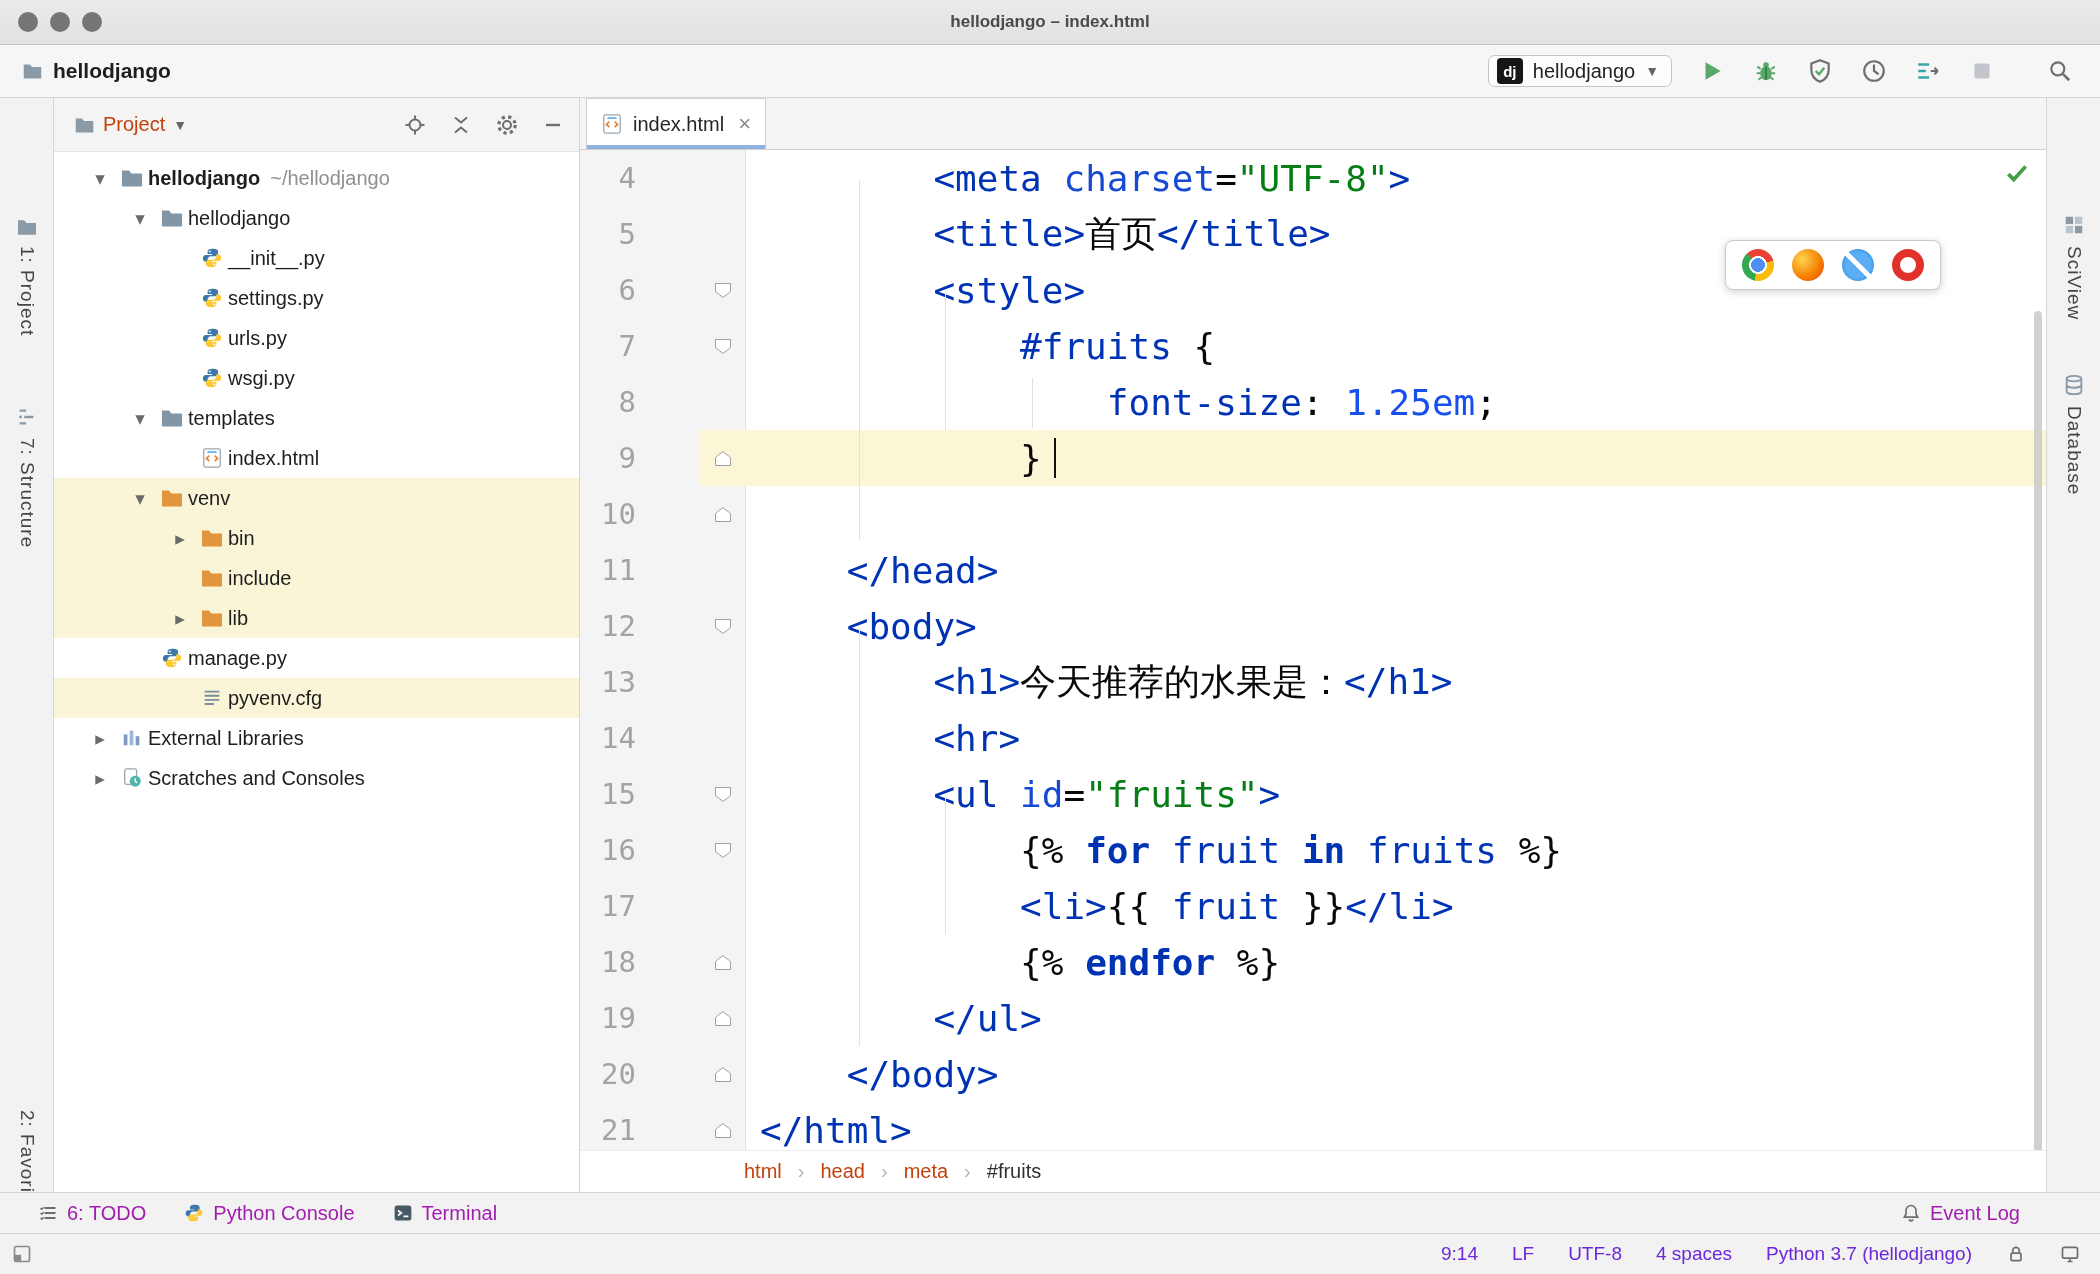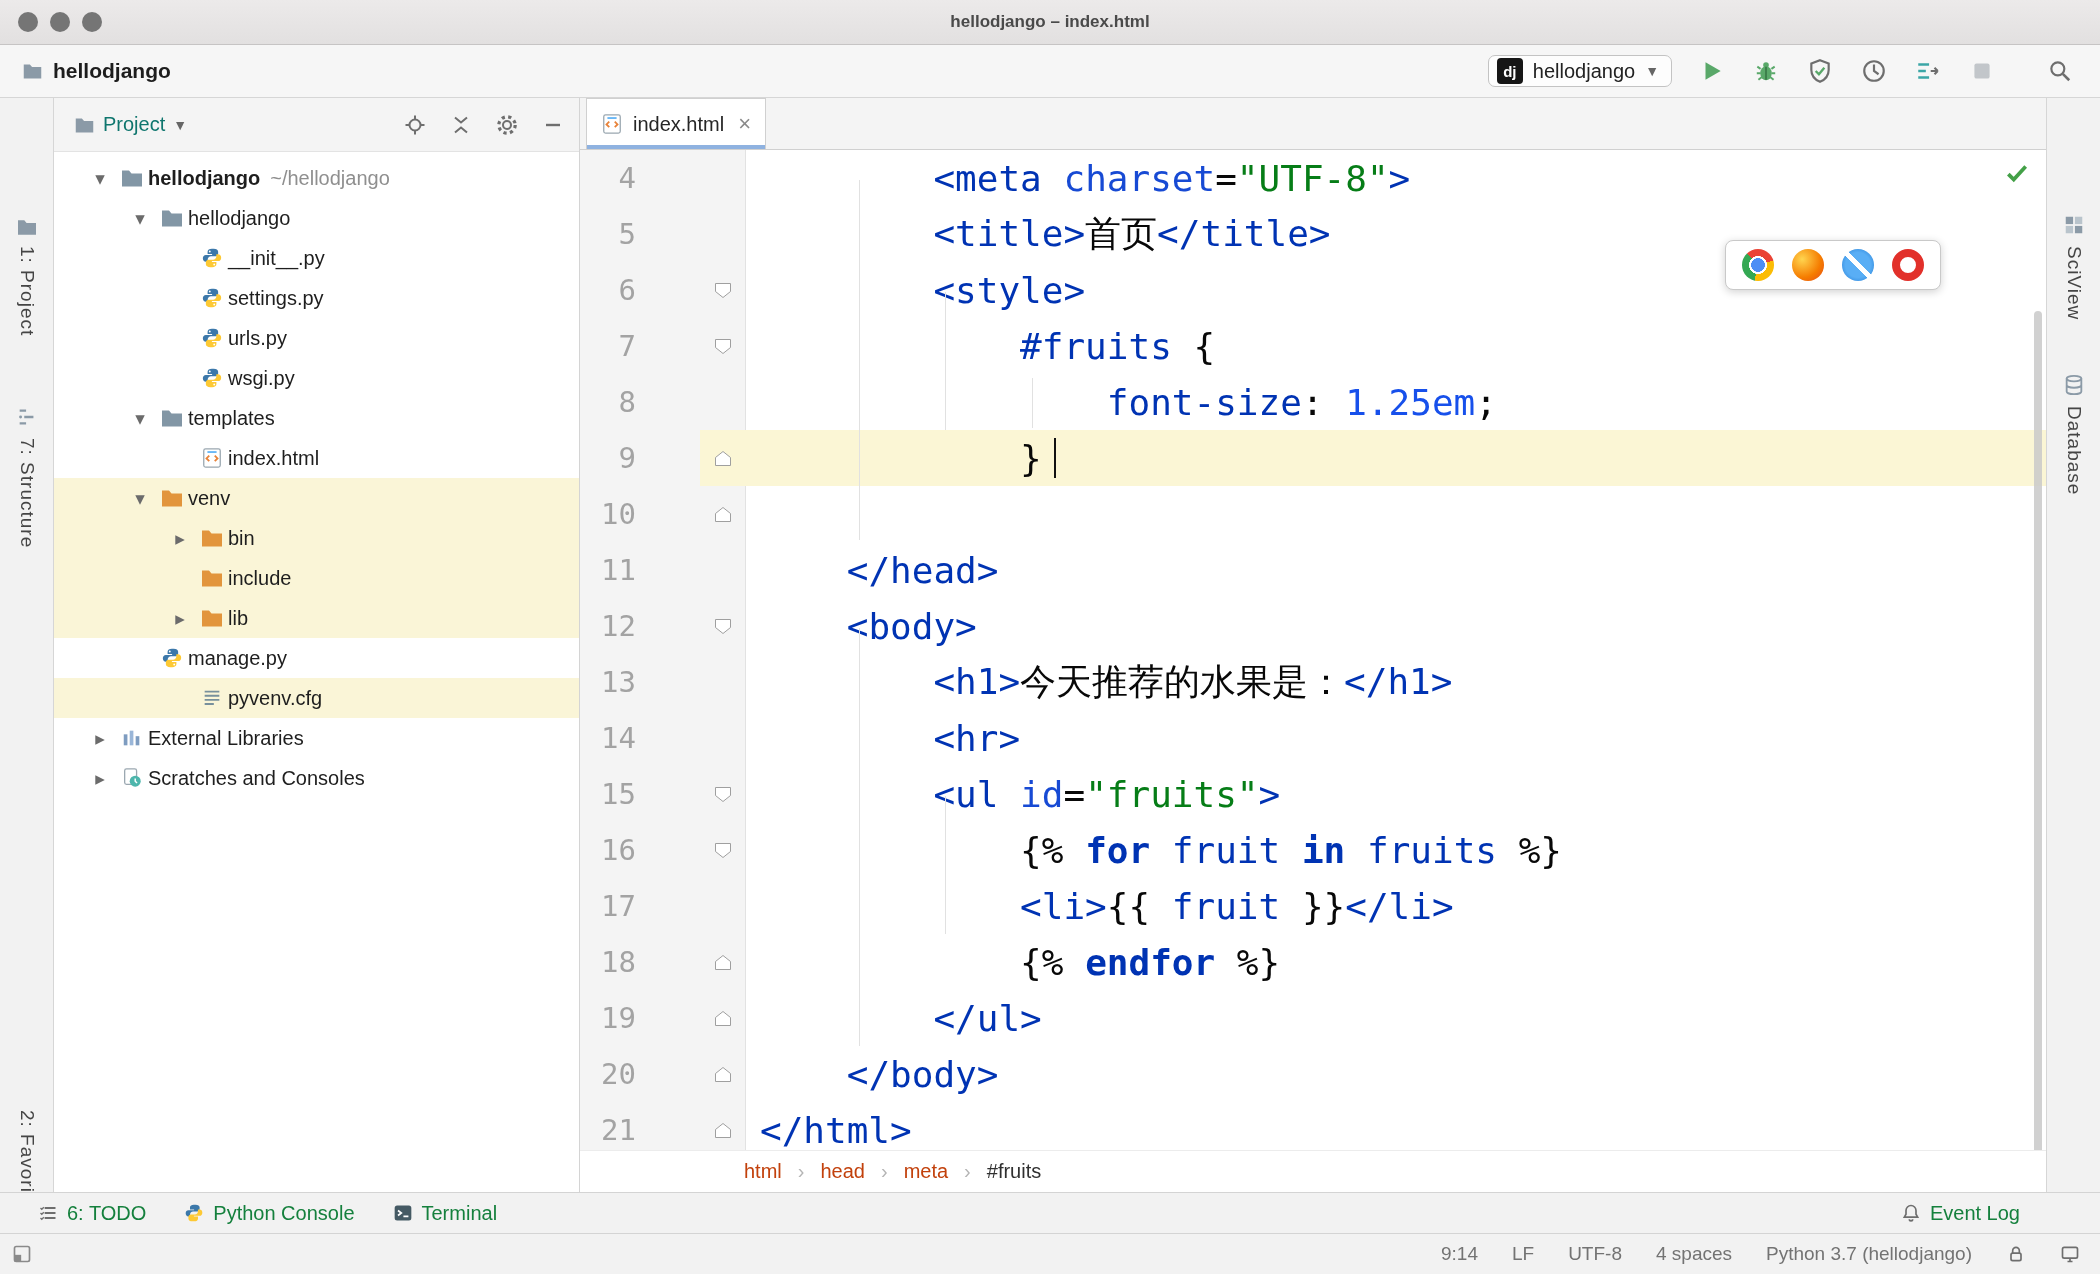--- a/index.html
+++ b/index.html
@@ -30,21 +30,21 @@
 
   
   .lstrip { position:absolute; left:0; top:98px; width:54px; height:1094px; background:#f2f2f2; border-right:1px solid #d6d6d6; }
   .rstrip { position:absolute; left:2046px; top:98px; width:54px; height:1094px; background:#f2f2f2; border-left:1px solid #d6d6d6; }
   .vgroup { position:absolute; left:0; width:54px; display:flex; flex-direction:column; align-items:center; gap:10px; }
   .vlabel { writing-mode:vertical-rl; font-size:19px; color:#454545; letter-spacing:1px; }
 
   
   .ppanel { position:absolute; left:54px; top:98px; width:526px; height:1094px; background:#fff; border-right:1px solid #d4d4d4; }
   .phead { height:54px; background:#f4f4f4; display:flex; align-items:center; padding:0 14px 0 20px; border-bottom:1px solid #e3e3e3; }
-  .phead-title { font-size:20px; color:#0f766e; margin-left:8px; }
+  .phead-title { font-size:20px; color:#c2410c; margin-left:8px; }
   .phead-chev { font-size:14px; color:#666; margin-left:8px; }
   .phead-icons { margin-left:auto; display:flex; align-items:center; gap:22px; }
   .tree { padding-top:6px; }
   .trow { height:40px; display:flex; align-items:center; font-size:20px; cursor:default; }
   .trow.hl { background:#faf5d7; }
   .arr { width:32px; text-align:center; font-size:19px; color:#6b6b6b; flex:none; }
   .ticon { width:32px; display:flex; justify-content:center; align-items:center; flex:none; }
   .tlabel { color:#1e1e1e; white-space:nowrap; }
   .tlabel.b { font-weight:bold; }
   .thint { color:#8f8f8f; margin-left:10px; white-space:nowrap; }
@@ -86,25 +86,25 @@
   .b-opera { background:#fff; border:8px solid #e2302a; }
 
   
   .bcrumbs { position:absolute; left:580px; top:1150px; width:1466px; height:42px; background:#fff;
     border-top:1px solid #ececec; display:flex; align-items:center; padding-left:164px; gap:16px; font-size:20px; }
   .bitem { color:#c2410c; } .bitem:last-child { color:#303030; }
   .bsep { color:#b5b5b5; }
 
   
   .bottombar { position:absolute; left:0; top:1192px; width:2100px; height:41px; background:#f2f2f2;
-    border-top:1px solid #d4d4d4; display:flex; align-items:center; font-size:20px; color:#15803d; }
+    border-top:1px solid #d4d4d4; display:flex; align-items:center; font-size:20px; color:#a21caf; }
   .bb-item { display:flex; align-items:center; gap:9px; margin-left:38px; }
   .bb-right { margin-left:auto; margin-right:80px; display:flex; align-items:center; gap:9px; }
   .statusbar { position:absolute; left:0; top:1233px; width:2100px; height:41px; background:#f2f2f2;
-    border-top:1px solid #d4d4d4; display:flex; align-items:center; font-size:19px; color:#737373; }
+    border-top:1px solid #d4d4d4; display:flex; align-items:center; font-size:19px; color:#6d28d9; }
   .sb-right { margin-left:auto; display:flex; align-items:center; gap:34px; margin-right:20px; }
   svg { display:block; }
 </style>
 </head>
 <body>
 
 <div class="titlebar">
   <div class="traffic">
     <span class="dot"></span>
     <span class="dot"></span>

